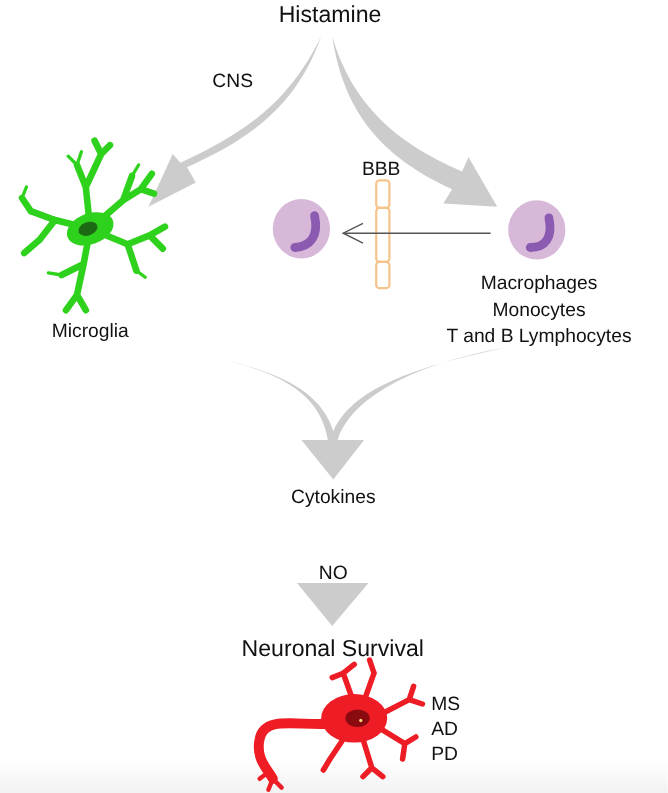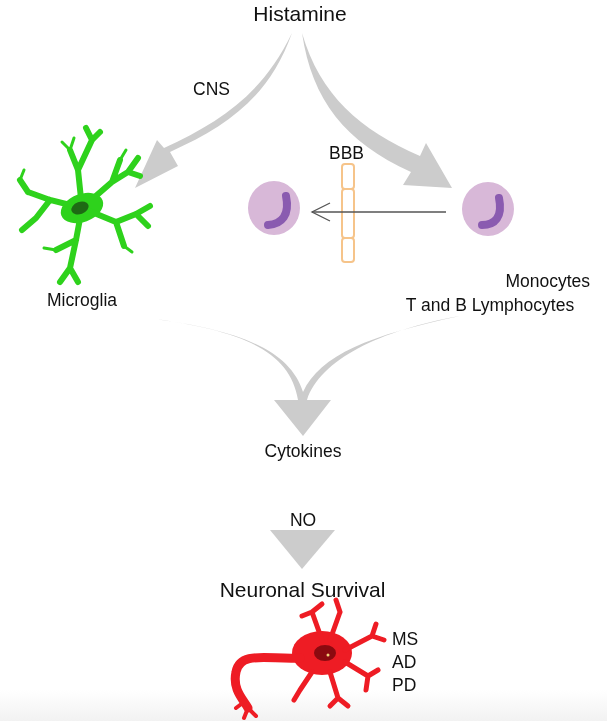--- a/index.html
+++ b/index.html
@@ -70,28 +70,29 @@
       <path stroke-width="5" d="M345,662 L368,676 M368,676 L378,670 M368,676 L366,690"></path>
       <path stroke-width="5" d="M330,672 L338,698 M338,698 L330,706 M338,698 L348,706"></path>
       <path stroke-width="5" d="M312,672 L300,690 M300,690 L294,700"></path>
       <ellipse cx="325" cy="653" rx="11" ry="8" fill="#8b0a10" stroke="none"></ellipse>
       <circle cx="328" cy="655" r="1.5" fill="#f2d27a" stroke="none"></circle>
     </g>
   </svg>
 
   <div class="lbl big center" style="left:200px; top:1px; width:200px;">Histamine</div>
 
-  <div class="lbl right" style="left:10px; top:62px; width:220px;margin-top:16px;">CNS</div>
+  <div class="lbl right" style="left:10px; top:62px; width:220px;">CNS</div>
 
 
   <div class="lbl" style="left:329px; top:142px;">BBB</div>
 
   <div class="lbl" style="left:47px; top:289px;">Microglia</div>
 
-  <div class="lbl center" style="left:390px; top:270px; width:200px;text-align:right;">Monocytes</div>
+  <div class="lbl center" style="left:390px; top:246px; width:200px;">Macrophages</div>
+  <div class="lbl center" style="left:390px; top:270px; width:200px;">Monocytes</div>
   <div class="lbl center" style="left:203px; top:440px; width:200px;">Cytokines</div>
 
   <div class="lbl center" style="left:390px; top:294px; width:200px;">T and B Lymphocytes</div>
   <div class="lbl center" style="left:203px; top:509px; width:200px;">NO</div>
 
   <div class="lbl big center" style="left:180px; top:577px; width:245px;">Neuronal Survival</div>
 
   <div class="lbl" style="left:392px; top:628px;">MS</div>
   <div class="lbl" style="left:392px; top:651px;">AD</div>
   <div class="lbl" style="left:392px; top:674px;">PD</div>

